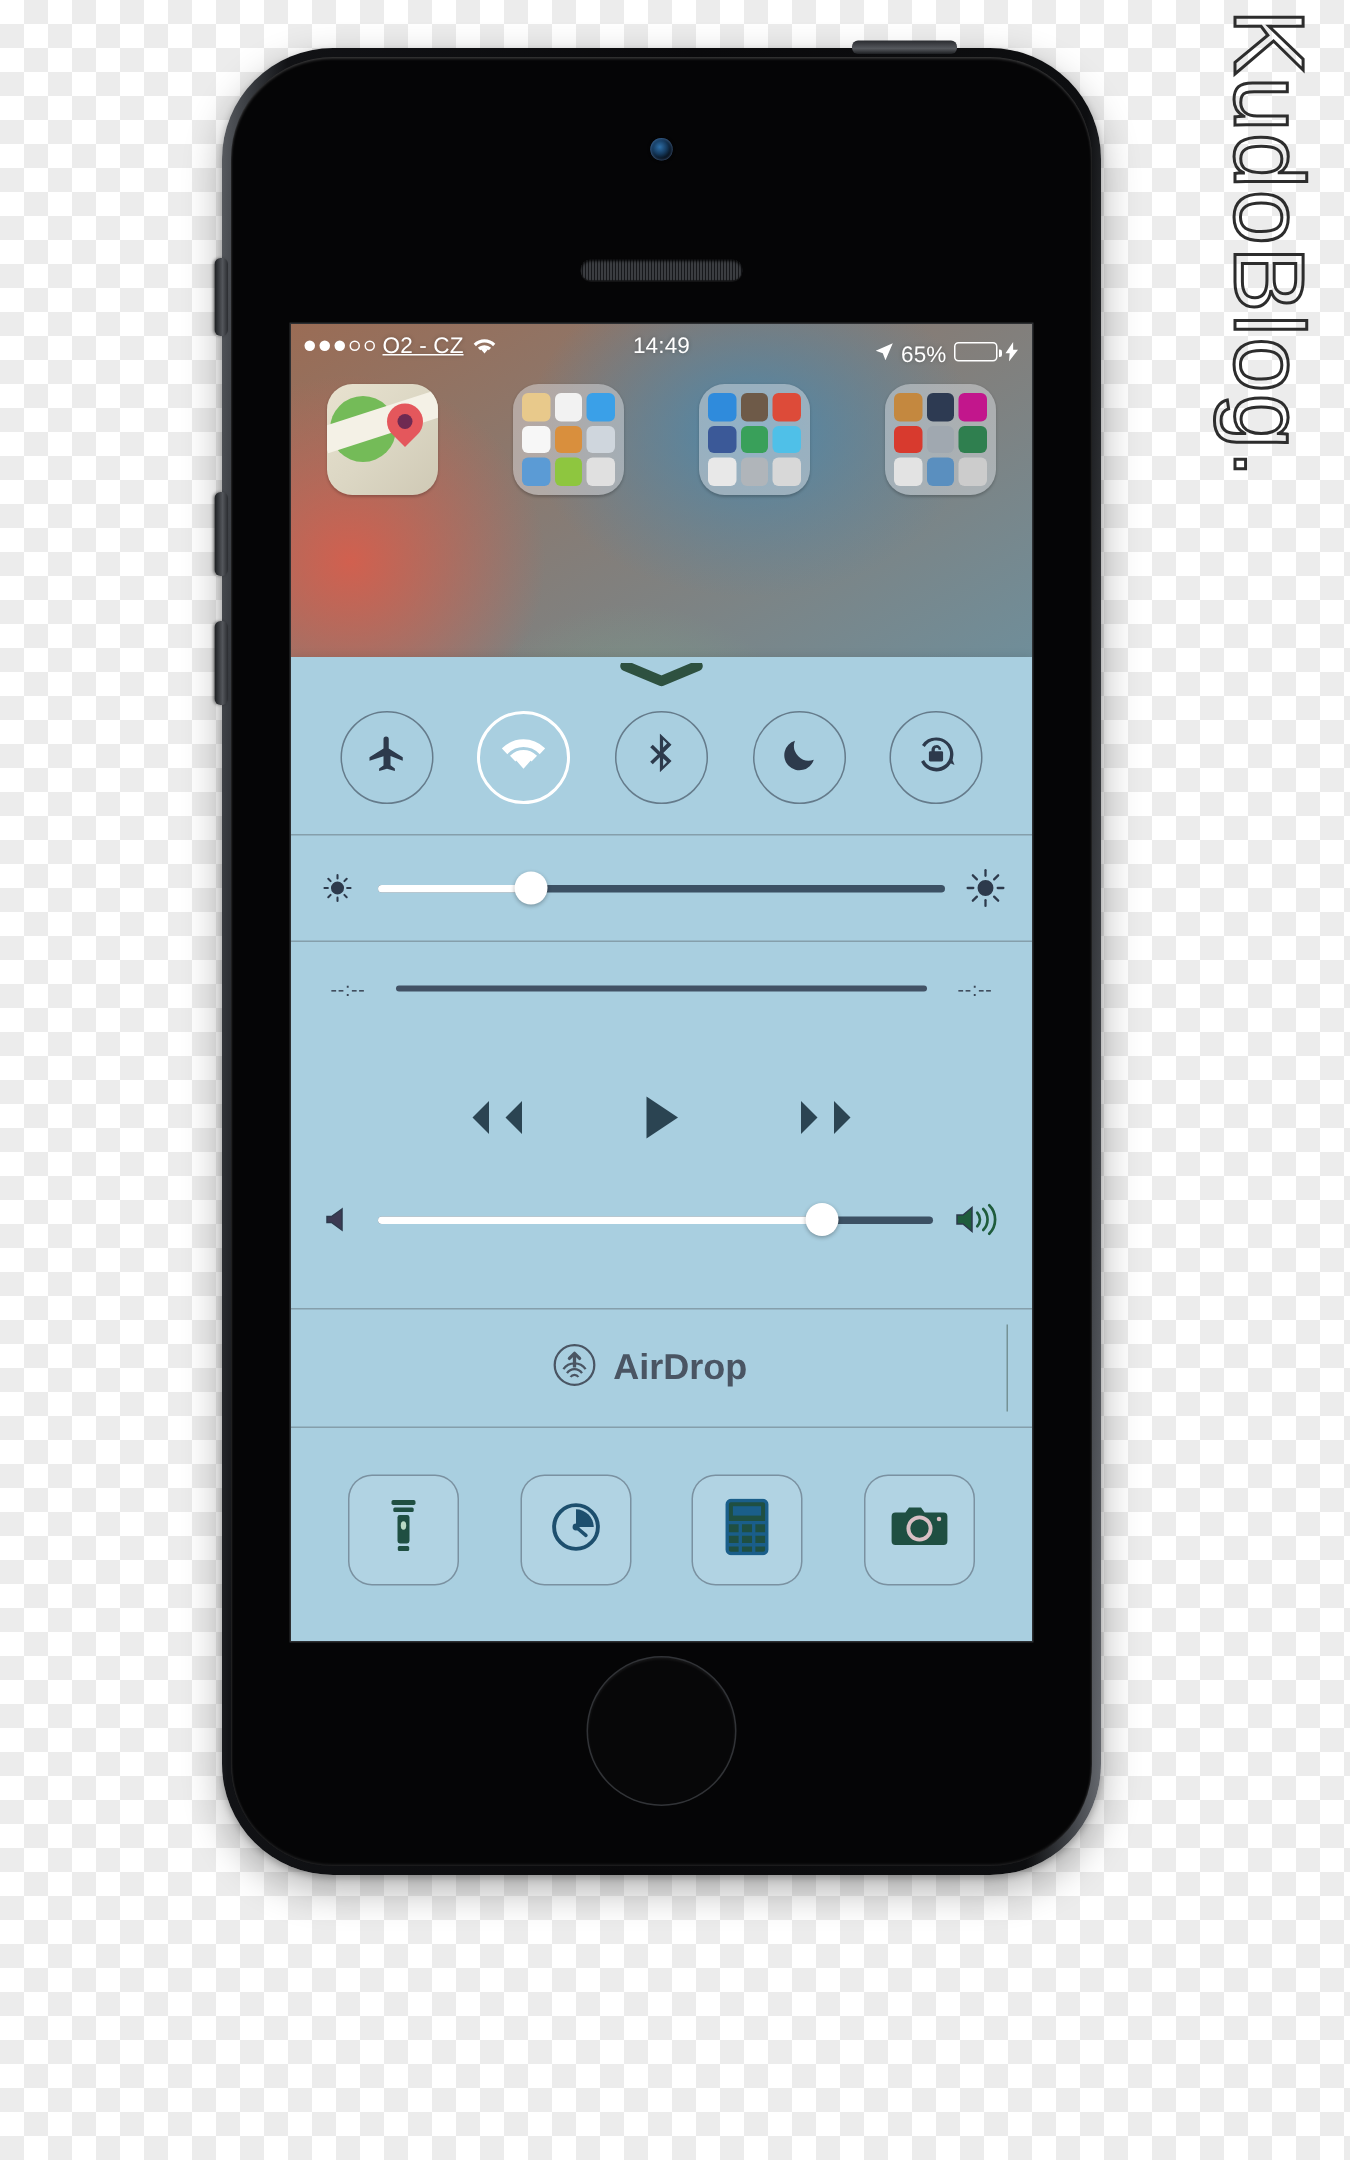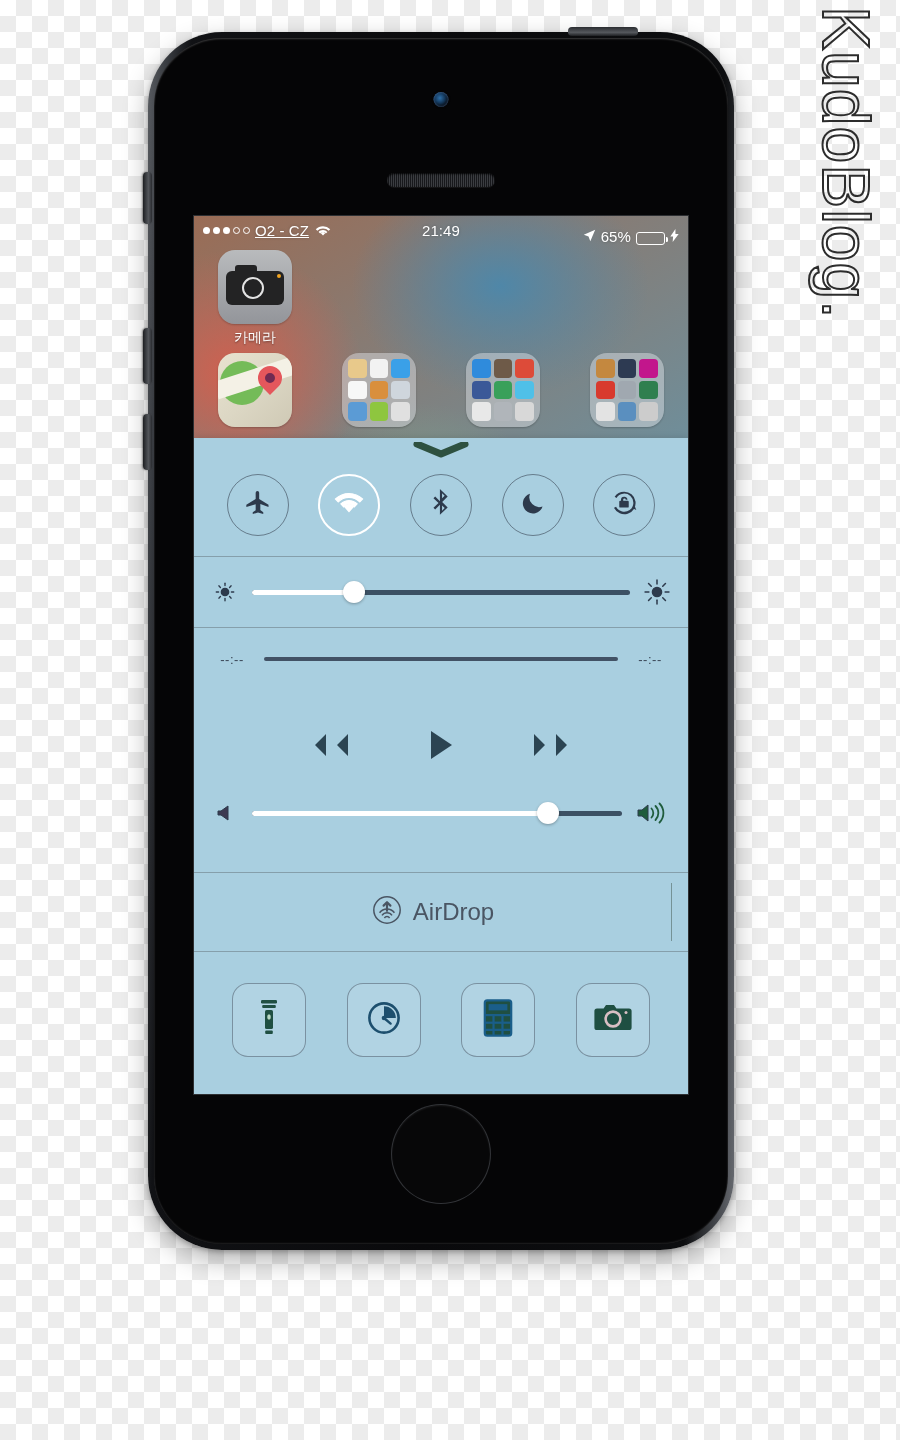--- a/index.html
+++ b/index.html
@@ -182,21 +182,21 @@
     position: absolute;
     left: 0; right: 0;
     text-align: center;
     font-size: 15px;
     font-weight: 400;
     pointer-events: none;
   }
   #status-right {
     margin-left: auto;
     display: flex;
-    align-items: flex-end;
+    align-items: flex-start;
     gap: 5px;
     font-size: 15px;
     margin-top: 12px;
   }
   #battery-shell {
     width: 29px; height: 13px;
     border: 1.3px solid #ffffff;
     border-radius: 3px;
     position: relative;
     padding: 1.4px;
@@ -426,21 +426,21 @@
     height: 78px;
     display: flex; align-items: center;
     position: relative;
   }
   #airdrop-btn {
     flex: 1;
     display: flex; align-items: center; justify-content: center;
     gap: 11px;
     height: 100%;
   }
-  #airdrop-label { font-size: 24px; color: #4a5563; font-weight: 400; }
+  #airdrop-label { font-size: 24px; color: #4a5563; font-weight: 700; }
   #share-divider {
     position: absolute;
     right: 16px; top: 10px; bottom: 10px;
     width: 1px; background: rgba(60,80,70,0.48);
   }
   #airplay-btn { width: 16px; height: 100%; }
 
   
   #cc-shortcuts {
     height: 136px;
@@ -487,21 +487,21 @@
             <span class="sdot off"></span>
         </div>
         <span id="carrier-name">O2 - CZ</span>
         <span id="wifi-status-icon">
           <svg width="16" height="12" viewBox="0 0 16 12">
             <path d="M8 10.6 5.6 7.9a3.7 3.7 0 0 1 4.8 0z" fill="#fff"></path>
             <path d="M8 1.2C5.2 1.2 2.7 2.3.8 4.2l1.5 1.6A8 8 0 0 1 8 3.4a8 8 0 0 1 5.7 2.4l1.5-1.6A10.7 10.7 0 0 0 8 1.2z" fill="#fff"></path>
             <path d="M8 5.1c-1.7 0-3.3.7-4.4 1.8l1.5 1.6A4.5 4.5 0 0 1 8 7.1c1.1 0 2.2.5 2.9 1.4l1.5-1.6A6.2 6.2 0 0 0 8 5.1z" fill="#fff"></path>
           </svg>
         </span>
-        <span id="status-time">21:49</span>
+        <span id="status-time">14:49</span>
         <div id="status-right">
           <span>
             <svg width="13" height="13" viewBox="0 0 16 16">
                 <path d="M15 1 1 7.2l5.8 2.1L9 15z" fill="#fff"></path>
               </svg>
           </span>
           <span>65%</span>
           <span id="battery-shell">
             <span id="battery-fill" style="width: 65%; background: rgb(73, 198, 54);"></span>
           </span>
@@ -512,29 +512,20 @@
           </span>
         </div>
       </div>
 
       <div id="app-grid">
         <div class="app-row">
 
 
 
 
-          <div class="app">
-            <div class="app-icon ic-camera">
-              <div class="cam-hump"></div>
-              <div class="cam-body"></div>
-              <div class="cam-lens"></div>
-              <div class="cam-led"></div>
-            </div>
-            <div class="app-label">카메라</div>
-          </div>
         </div>
 
         <div class="app-row">
           <div class="app">
             <div class="app-icon ic-maps">
               <div class="green1"></div>
                 <div class="road"></div>
                 <div class="pin"></div>
             </div>
           </div>

